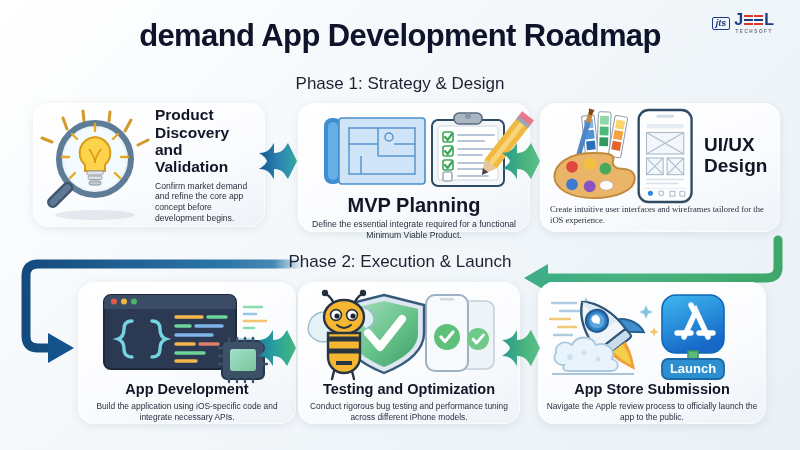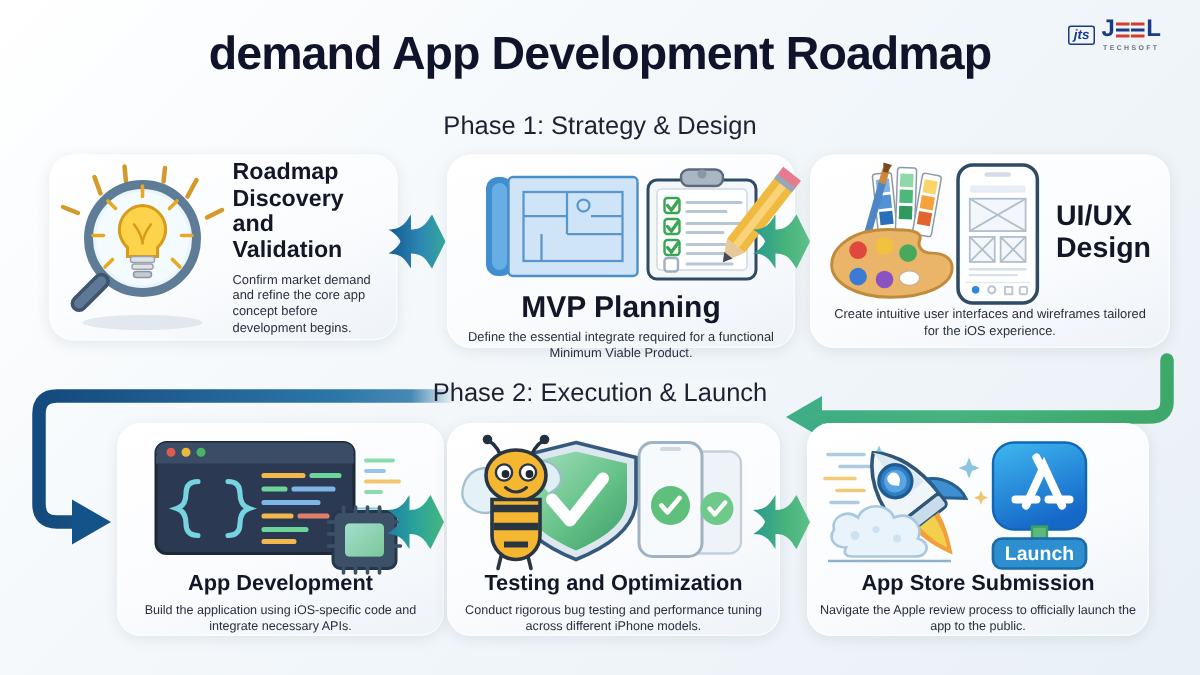--- a/index.html
+++ b/index.html
@@ -68,21 +68,21 @@
   .side-layout .ico { flex: 0 0 112px; height: 100%; position: relative; }
   .side-layout .txt { flex: 1; padding-left: 4px; }
   #card-1 .card-title { font-size: 15.5px; }
   #card-1 .card-desc { font-size: 8.6px; margin-top: 5px; }
 
   
   #card-3 .c3wrap { display: flex; height: 100%; flex-direction: column; }
   #card-3 .c3top { display: flex; flex: 1; align-items: center; padding: 5px 8px 0 8px; }
   #card-3 .c3icon { flex: 0 0 150px; height: 96px; position: relative; }
   #card-3 .card-title { font-size: 19px; line-height: 1.1; padding-left: 6px; }
-  #card-3 .card-desc { font-size: 8.6px; text-align: center; padding: 0 10px 8px; }
+  #card-3 .card-desc { font-size: 8.6px; padding: 0 10px 8px; font-family: Liberation Serif, serif; }
 
   
   .stack-layout { display: flex; flex-direction: column; align-items: center; height: 100%; padding: 7px 8px 8px; }
   .stack-layout .ico { flex: 1; width: 100%; position: relative; }
   #card-2 .card-title { font-size: 20px; }
   #card-2 .card-desc { font-size: 8.6px; text-align: center; margin-top: 3px; }
   #card-4 .card-title, #card-5 .card-title, #card-6 .card-title { font-size: 14.5px; }
   #card-4 .card-desc, #card-5 .card-desc, #card-6 .card-desc { font-size: 8.4px; text-align: center; margin-top: 4px; }
 
   
@@ -192,21 +192,21 @@
         <rect x="48" y="62" width="16" height="4" rx="1.5" fill="#dfe3e8" stroke="#9aa2ad" stroke-width="1"></rect>
         <rect x="49" y="67" width="14" height="3.5" rx="1.5" fill="#dfe3e8" stroke="#9aa2ad" stroke-width="1"></rect>
         <rect x="50" y="72" width="12" height="4" rx="2" fill="#c3cad3" stroke="#8d95a1" stroke-width="1"></rect>
         <g transform="rotate(45 30 82)">
           <rect x="22" y="76" width="9" height="30" rx="4.5" fill="#5e7896" stroke="#3f546d" stroke-width="2.4"></rect>
         </g>
         <ellipse cx="56" cy="106" rx="40" ry="5" fill="#b9c6d3" opacity="0.35"></ellipse>
       </svg>
     </div>
     <div class="txt">
-      <div class="card-title">Roadmap Discovery and Validation</div>
+      <div class="card-title">Product Discovery and Validation</div>
       <div class="card-desc">Confirm market demand and refine the core app concept before development begins.</div>
     </div>
   </div>
 </div>
 
 <svg class="arrow" style="left:257px; top:141px;" width="42" height="40" viewBox="0 0 42 40">
   <path d="M2,12 C12,12 14,6 17,2 L17,12 C26,12 28,6 31,2 L40,20 L31,38 C28,34 26,28 17,28 L17,38 C14,34 12,28 2,28 C9,24 10,20 10,20 C10,20 9,16 2,12 Z" fill="url(#gArrowBlue)"></path>
 </svg>
 
 <div class="card" id="card-2">

